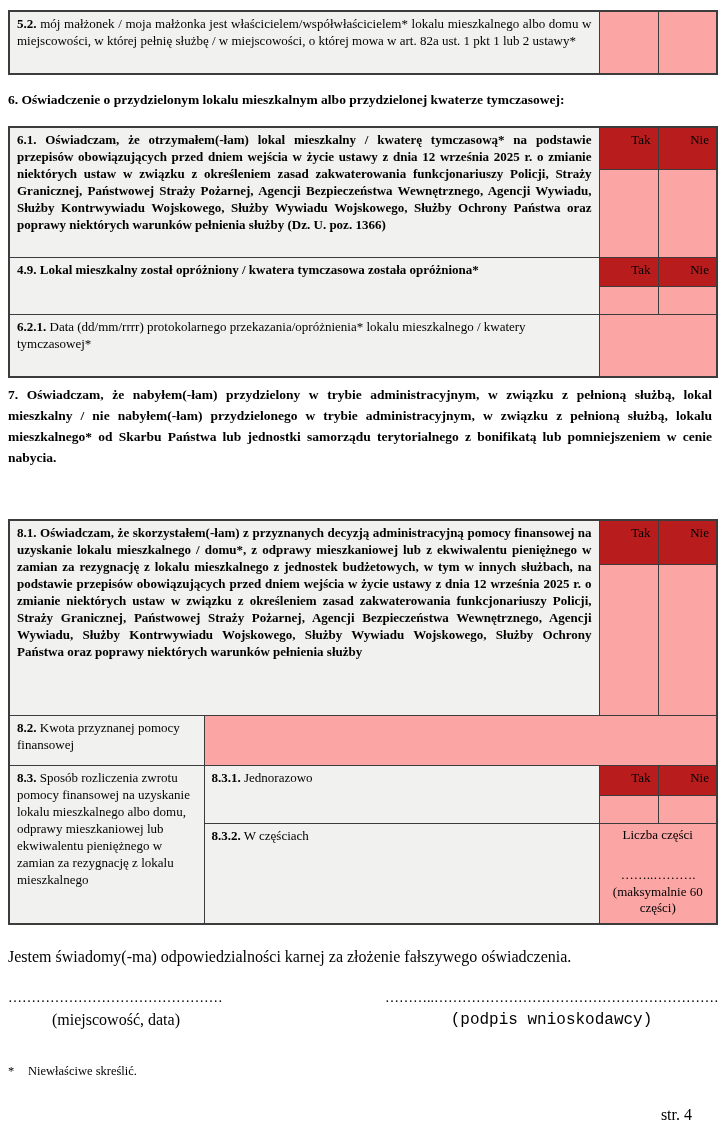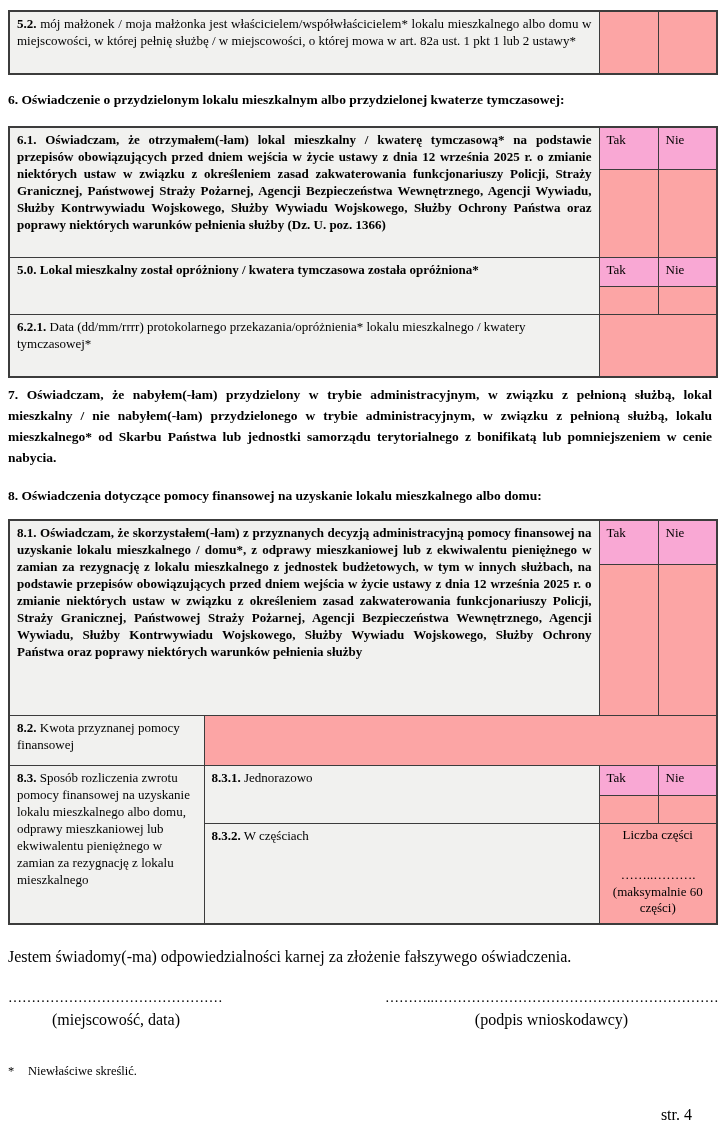--- a/index.html
+++ b/index.html
@@ -13,21 +13,21 @@
   }
   table.frm td{
     border:1px solid #3c3c3c;vertical-align:top;
     font-size:13px;line-height:17px;padding:3px 7px;margin-left:24px;
   }
   td.q{background:#f1f1ef;}
   td.qj{text-align:justify;}
   td.bold{font-weight:bold;}
   span.num{font-weight:bold;}
   td.hdr{
-    background:#f9a8d4;text-align:left;vertical-align:middle;
+    background:#b91c1c;text-align:right;vertical-align:middle;
     font-weight:normal;padding:2px;
   }
   td.ans{background:#fca5a5;}
   td.lh19{line-height:19px;}
   .abs{position:absolute;left:8px;}
   .heading{font-weight:bold;font-size:13.5px;line-height:17px;font-family:Liberation Serif, serif;}
   .para{
     font-weight:bold;font-size:13.5px;line-height:21px;width:704px;
     text-align:justify;
   }
@@ -82,41 +82,40 @@
         <tr style="height:42px;">
       <td class="q qj bold" rowspan="2">6.1. Oświadczam, że otrzymałem(-łam) lokal mieszkalny / kwaterę tymczasową* na podstawie przepisów obowiązujących przed dniem wejścia w życie ustawy z dnia 12 września 2025 r. o zmianie niektórych ustaw w związku z określeniem zasad zakwaterowania funkcjonariuszy Policji, Straży Granicznej, Państwowej Straży Pożarnej, Agencji Bezpieczeństwa Wewnętrznego, Agencji Wywiadu, Służby Kontrwywiadu Wojskowego, Służby Wywiadu Wojskowego, Służby Ochrony Państwa oraz poprawy niektórych warunków pełnienia służby (Dz. U. poz. 1366)</td>
       <td class="hdr">Tak</td>
       <td class="hdr">Nie</td>
     </tr>
     <tr style="height:88px;">
       <td class="ans"></td>
       <td class="ans"></td>
     </tr>
     <tr style="height:29px;">
-      <td class="q bold" rowspan="2">5.0. Lokal mieszkalny został opróżniony / kwatera tymczasowa została opróżniona*</td>
+      <td class="q bold" rowspan="2">4.9. Lokal mieszkalny został opróżniony / kwatera tymczasowa została opróżniona*</td>
       <td class="hdr">Tak</td>
       <td class="hdr">Nie</td>
     </tr>
     <tr style="height:28px;">
       <td class="ans"></td>
       <td class="ans"></td>
     </tr>
     <tr style="height:63px;">
       <td class="q">
         <span class="num">6.2.1.</span>
         <span>Data (dd/mm/rrrr) protokolarnego przekazania/opróżnienia* lokalu mieszkalnego / kwatery tymczasowej*</span>
       </td>
       <td class="ans" colspan="2"></td>
     </tr>
   </tbody>
     </table>
 
   <div class="abs para" style="top:384px;">7. Oświadczam, że nabyłem(-łam) przydzielony w trybie administracyjnym, w związku z pełnioną służbą, lokal mieszkalny / nie nabyłem(-łam) przydzielonego w trybie administracyjnym, w związku z pełnioną służbą, lokalu mieszkalnego* od Skarbu Państwa lub jednostki samorządu terytorialnego z bonifikatą lub pomniejszeniem w cenie nabycia.</div>
 
-  <div class="abs heading" style="top:487px;width:704px;">8. Oświadczenia dotyczące pomocy finansowej na uzyskanie lokalu mieszkalnego albo domu:</div>
 
   <table class="frm" style="top:519px;height:406px;">
     <colgroup>
         <col style="width:195px">
         <col style="width:395px">
         <col style="width:59px">
         <col style="width:59px">
       </colgroup>
     <tbody>
         <tr style="height:43px;">
@@ -166,21 +165,21 @@
     </tr>
   </tbody>
     </table>
 
   <div class="abs decl" style="top:948px;width:704px;">Jestem świadomy(-ma) odpowiedzialności karnej za złożenie fałszywego oświadczenia.</div>
 
   <div class="abs dots" style="top:990px;width:216px;">……………………………………………………………</div>
   <div class="abs sig-label" style="top:1011px;width:216px;">(miejscowość, data)</div>
 
   <div class="dots" style="position:absolute;left:385px;top:990px;width:333px;">………..………………………………………………………………………</div>
-  <div class="sig-label" style="position:absolute;left:385px;top:1011px;width:333px;">(podpis wnioskodawcy)</div>
+  <div class="sig-label" style="position:absolute;left:385px;top:1011px;width:333px;font-family:Liberation Mono, monospace;">(podpis wnioskodawcy)</div>
 
   <div class="abs footnote" style="top:1064px;">
     <span class="sym">*</span><span>Niewłaściwe skreślić.</span>
   </div>
 
   <div class="pagenum">str. 4</div>
 
 </div>
 
 </body></html>

